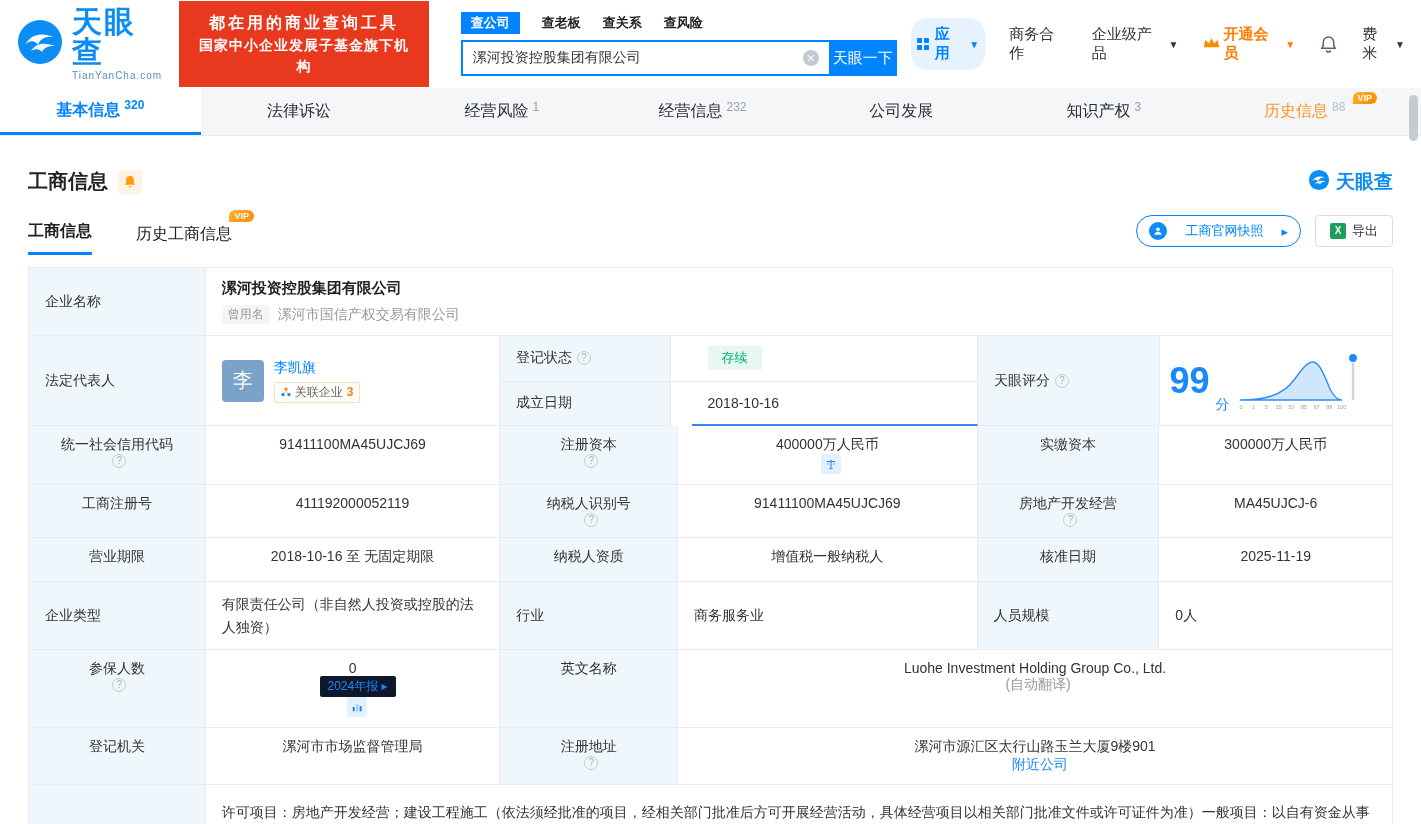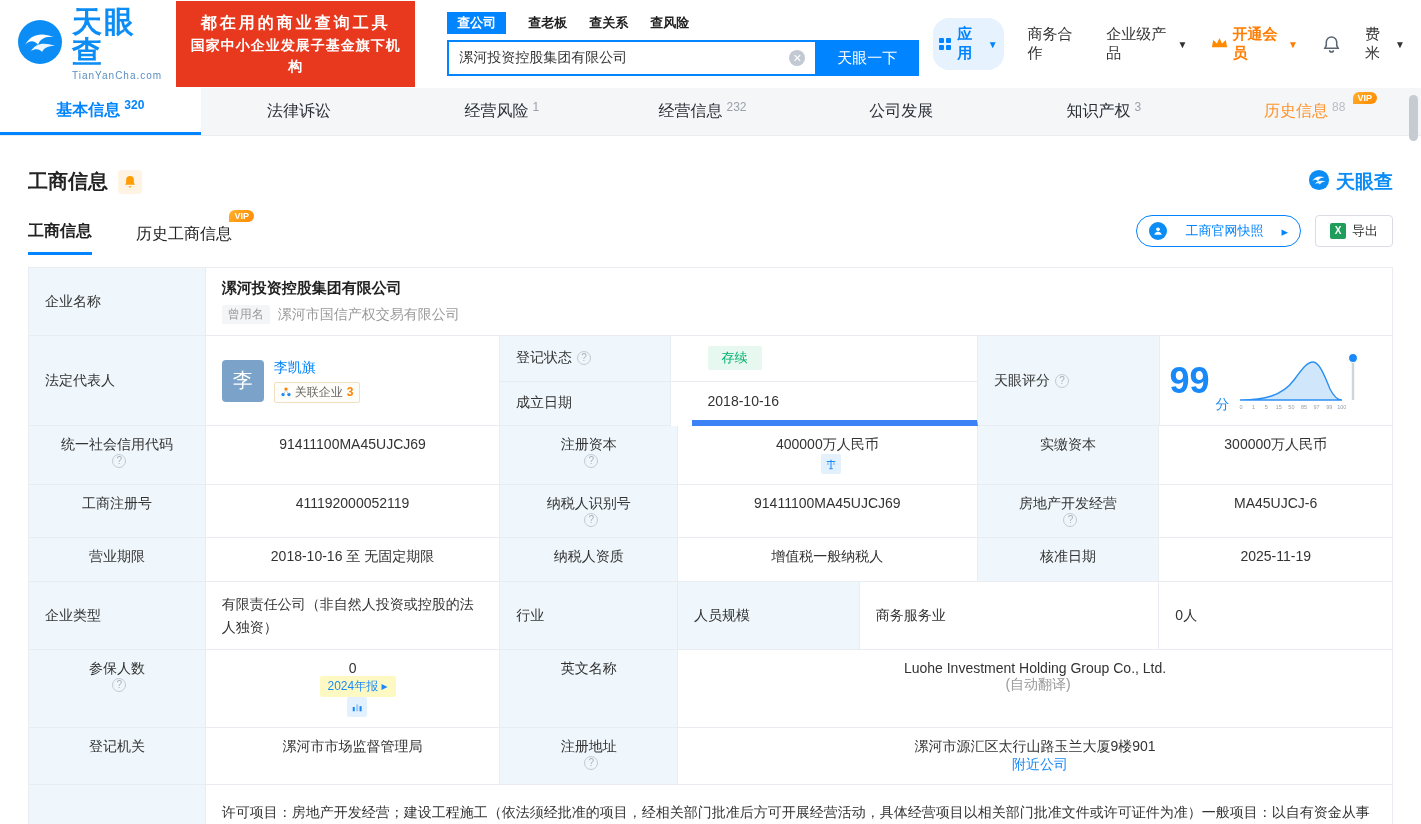--- a/index.html
+++ b/index.html
@@ -18,21 +18,21 @@
   .slogan .l1 { font-size:16px; font-weight:bold; letter-spacing:3px; }
   .slogan .l2 { font-size:14px; font-weight:bold; letter-spacing:1px; }
   .search-block { margin-left:18px; display:flex; flex-direction:column; }
   .search-tabs { display:flex; gap:22px; margin-bottom:6px; align-items:flex-start; }
   .search-tab { font-size:13px; font-weight:bold; color:#222; cursor:pointer; padding:2px 0; }
   .search-tab.active { background:#0084ff; color:#fff; padding:2px 10px; }
   .search-row { display:flex; }
   .search-input-wrap { position:relative; }
   .search-input { width:368px; height:36px; border:2px solid #0084ff; border-right:none; font-size:14px; color:#333; padding:0 34px 0 10px; outline:none; }
   .clear-icon { position:absolute; right:10px; top:10px; width:16px; height:16px; border-radius:50%; background:#c3c9d2; color:#fff; font-size:11px; line-height:16px; text-align:center; cursor:pointer; }
-  .search-btn { width:104px; height:36px; background:#0084ff; color:#fff; font-size:15px; border:none; cursor:pointer; }
+  .search-btn { width:68px; height:36px; background:#0084ff; color:#fff; font-size:15px; border:none; cursor:pointer; }
   .top-nav { margin-left:auto; display:flex; align-items:center; gap:24px; font-size:15px; color:#333; }
   .apps-pill { display:flex; align-items:center; gap:6px; background:#e6f2fd; color:#0084ff; font-weight:bold; padding:7px 6px; border-radius:16px; cursor:pointer; }
   .grid-icon { display:grid; grid-template-columns:5px 5px; grid-gap:2px; }
   .grid-icon i { width:5px; height:5px; background:#0084ff; border-radius:1px; }
   .caret { font-size:10px; color:inherit; }
   .nav-item { cursor:pointer; display:flex; align-items:center; gap:4px; }
   .vip-nav { color:#ff7d00; font-weight:bold; }
   .bell-btn { cursor:pointer; display:flex; align-items:center; }
   
   .tabs-bar { height:48px; background:#f4f6f8; border-bottom:1px solid #e9edf1; display:flex; padding-right:16px; }
@@ -83,21 +83,21 @@
   .related-tag { display:inline-flex; align-items:center; gap:4px; border:1px solid #f0e0c0; border-radius:2px; padding:1px 6px; font-size:12px; color:#666; cursor:pointer; background:#fffdf9; }
   .related-count { color:#ff8000; font-weight:bold; }
   .mid-block { width:478px; display:flex; flex-direction:column; }
   .sub-row { display:flex; flex:1;gap:21px; }
   .sub-row .cell { height:100%; }
   .status-badge { background:#e7f8f0; color:#00b26d; font-size:13px; padding:3px 14px; border-radius:2px; }
   .score-cell { gap:6px; padding:6px 10px; }
   .score-num { font-size:36px; font-weight:bold; color:#1989fa; line-height:1; }
   .score-unit { font-size:14px; color:#1989fa; align-self:flex-end; margin-bottom:5px; }
   .icon-box { width:20px; height:20px; background:#e3f1fe; border-radius:2px; display:flex; align-items:center; justify-content:center; margin-left:8px; cursor:pointer; flex:none; }
-  .annual-tag { display:inline-flex; align-items:center; background:#fef9c3; color:#1989fa; font-size:12px; padding:2px 8px; border-radius:2px; margin-left:10px; cursor:pointer; }
+  .annual-tag { display:inline-flex; align-items:center; background:#0f172a; color:#1989fa; font-size:12px; padding:2px 8px; border-radius:2px; margin-left:10px; cursor:pointer; }
   .gray-note { color:#999; margin-left:6px; }
   .link-blue { color:#1989fa; margin-left:10px; cursor:pointer; white-space:nowrap; }
   .scope-cell { line-height:1.9; padding:14px 16px; align-items:flex-start; }
   .row2 { height:90px; }
   .r44 .cell { min-height:44px;flex-direction:column; }
   .r68 { min-height:68px; }
   .type-val { line-height:1.6; }
   svg text { font-family:"Liberation Sans",sans-serif; }
 </style>
 </head>
@@ -292,21 +292,21 @@
           <div class="cell lb c-l2" style="border-bottom:none;">
             <span>登记状态</span>
             <span class="q-icon">?</span>
           </div>
           <div class="cell c-v2" style="border-bottom:none;">
             <span class="status-badge">存续</span>
           </div>
         </div>
         <div class="sub-row">
           <div class="cell lb c-l2" style="border-bottom:1px solid #e9edf2;">成立日期</div>
-          <div class="cell c-v2" style="border-bottom:6px solid #3b82f6;">2018-10-16</div>
+          <div class="cell c-v2" style="border-bottom:2px solid #3b82f6;">2018-10-16</div>
         </div>
       </div>
       <div class="cell lb c-l3" style="height:90px;">
         <span>天眼评分</span>
         <span class="q-icon">?</span>
       </div>
       <div class="cell c-v3 last score-cell" style="height:90px;">
         <span class="score-num">99</span>
         <span class="score-unit">分</span>
         <svg width="124" height="62" viewBox="0 0 124 62">
@@ -373,22 +373,22 @@
       <div class="cell lb c-l2">纳税人资质</div>
       <div class="cell c-v2">增值税一般纳税人</div>
       <div class="cell lb c-l3">核准日期</div>
       <div class="cell c-v3 last">2025-11-19</div>
     </div>
 
     <div class="row">
       <div class="cell lb c-l1 r68">企业类型</div>
       <div class="cell c-v1 r68 type-val">有限责任公司（非自然人投资或控股的法人独资）</div>
       <div class="cell lb c-l2 r68">行业</div>
+      <div class="cell c-v2 r68">商务服务业</div>
       <div class="cell lb c-l3 r68">人员规模</div>
-      <div class="cell c-v2 r68">商务服务业</div>
       <div class="cell c-v3 last r68">0人</div>
     </div>
 
     <div class="row r44">
       <div class="cell lb c-l1">
         <span>参保人数</span>
         <span class="q-icon">?</span>
       </div>
       <div class="cell c-v1">
         <span>0</span>

